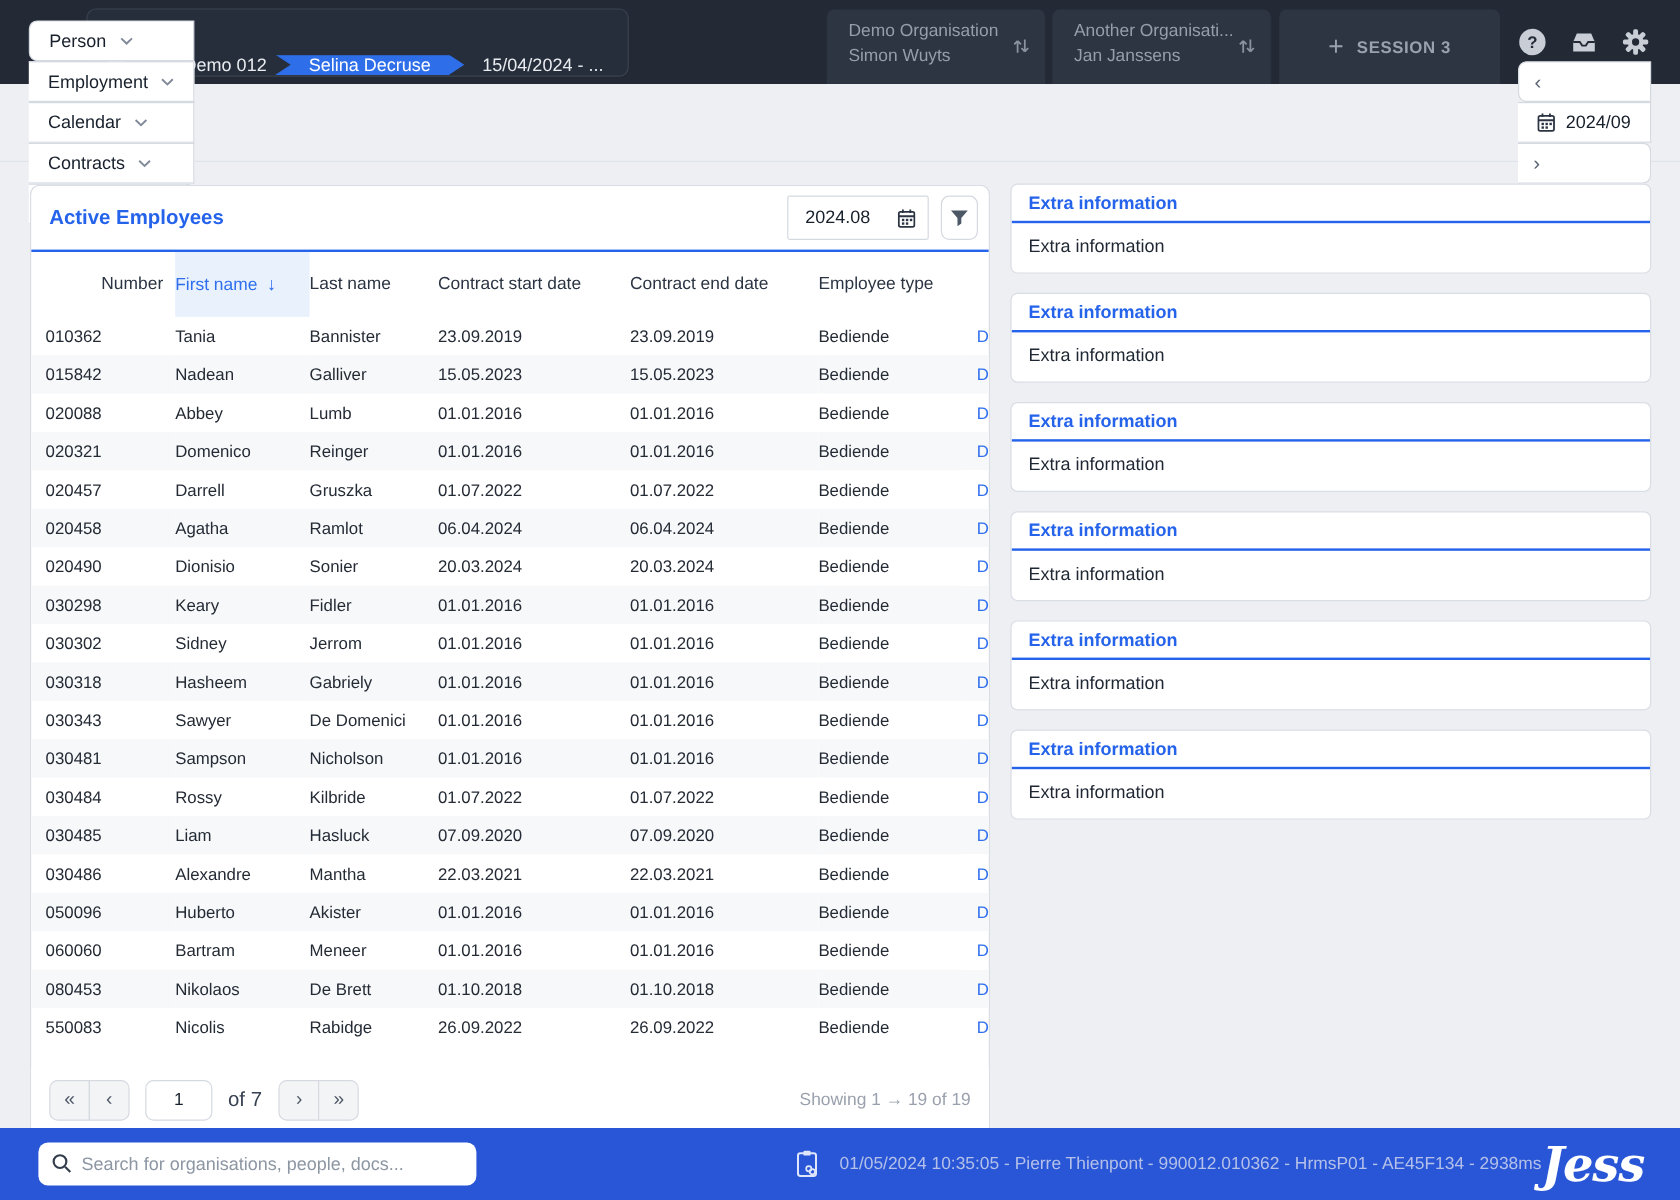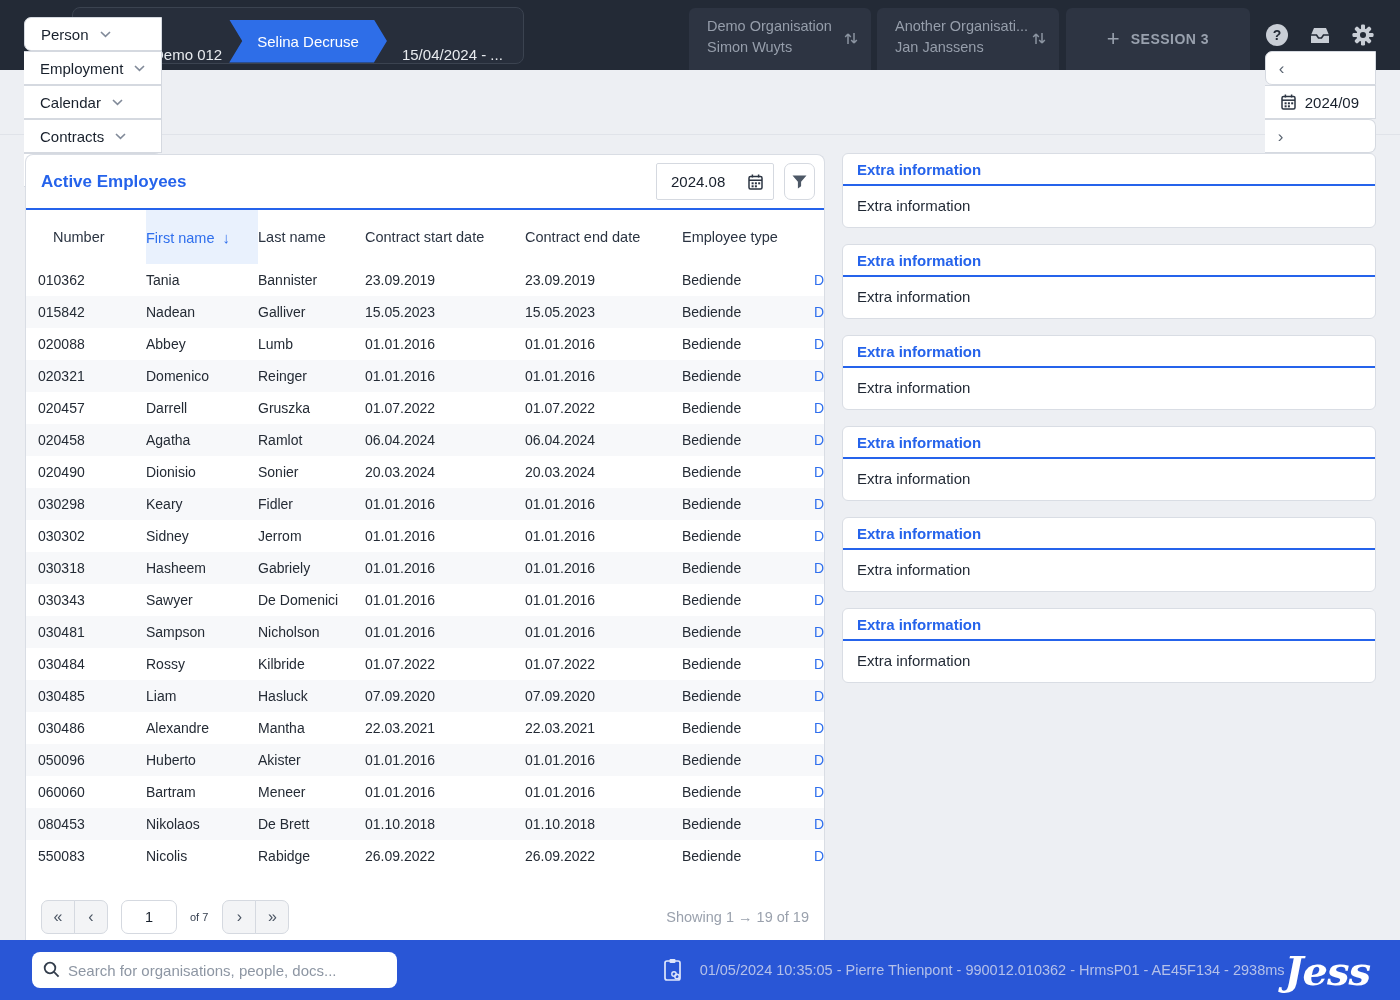--- a/index.html
+++ b/index.html
@@ -16,21 +16,21 @@
     flex-direction:column; justify-content:space-between; cursor:pointer; }
   .hamburger span { display:block; height:3px; border-radius:2px; background:#9aa2ae; }
   .crumbs { display:flex; align-items:flex-end; height:57px; border:1px solid #3b4350;
     border-radius:8px; background:#272e3b; overflow:hidden; }
   .crumb { display:flex; align-items:center; padding:0 20px; color:#e8ebef;
     font-size:15px; white-space:nowrap; cursor:pointer; }
   .crumb-home { padding:0 15px; }
   .crumb-sep { display:flex; align-items:center; }
   .crumb.active { background:#2e6ee8; color:#fff; position:relative; z-index:2;
     clip-path: polygon(0 0, calc(100% - 13px) 0, 100% 50%, calc(100% - 13px) 100%, 0 100%, 13px 50%);
-    margin:0 -13px; padding:13px 28px; }
+    margin:0 -13px; padding:0 28px; }
   .crumb-last { padding-left:28px; }
   .topbar-right { margin-left:auto; display:flex; align-items:center; height:100%; }
   .org-card { width:182px; height:62px; margin-top:8px; align-self:flex-start;
     background:#2d3442; border-radius:6px 6px 0 0; padding:8px 14px 0 18px;
     position:relative; cursor:pointer; margin-right:6px; }
   .org-card .t1, .org-card .t2 { font-size:14.5px; color:#969eab; line-height:21px;
     white-space:nowrap; overflow:hidden; }
   .org-swap { position:absolute; right:12px; top:22px; }
   .session-card { width:184px; height:62px; margin-top:8px; align-self:flex-start;
     background:#2d3442; border-radius:6px 6px 0 0; display:flex; align-items:center;
@@ -68,39 +68,39 @@
   .date-input { width:118px; height:37px; border:1px solid #d5d9e0; border-radius:2px;
     display:flex; align-items:center; padding:0 10px 0 14px; gap:8px; background:#fff; cursor:text; }
   .date-input .dval { font-size:15px; color:#18202c; flex:1; }
   .filter-btn { width:31px; height:37px; border:1px solid #d5d9e0; border-radius:7px;
     background:#fff; display:flex; align-items:center; justify-content:center; cursor:pointer; }
   table { border-collapse:collapse; table-layout:fixed; width:798px; }
   col.c1{width:120px} col.c2{width:112px} col.c3{width:107px} col.c4{width:160px}
   col.c5{width:157px} col.c6{width:119px} col.c7{width:23px}
   thead th { height:54px; text-align:left; vertical-align:middle; font-size:14.5px;
     font-weight:500; color:#2b3442; padding:0 10px 0 0; cursor:pointer; }
-  thead th:first-child { padding-left:27px; }
+  thead th:first-child { padding-left:9px;text-align:right; }
   thead th.sorted { color:#2f6fed; background:#e9f1fd; }
   thead th .sort-arrow { margin-left:8px; font-size:15px; }
   tbody td { font-size:14px; line-height:18px; color:#242b35; padding:7px 24px 7px 0;
     vertical-align:middle; }
   tbody td:first-child { padding-left:12px; }
   tbody tr:nth-child(even) { background:#f7f8fa; }
   td.cell-detail { padding:7px 0 7px 13px; overflow:hidden; }
   .detail-link { color:#2f6fed; cursor:pointer; }
   .pagination { position:absolute; left:0; bottom:0; width:100%; height:55px;
     display:flex; align-items:center; padding:0 15px 0 15px; background:#fff; }
   .pg-btn { width:34px; height:34px; background:#f3f4f6; border:1px solid #d5d9e0;
     border-radius:7px; color:#4b5563; font-size:16px; display:flex; align-items:center;
     justify-content:center; cursor:pointer; margin-right:-1px; }
   .pg-btn.r1 { border-radius:7px 0 0 7px; } .pg-btn.r2 { border-radius:0 7px 7px 0; }
   .pg-input { width:56px; height:34px; border:1px solid #d5d9e0; border-radius:7px;
     text-align:center; font-size:14.5px; color:#18202c; margin:0 13px 0 14px;
     font-family:"Liberation Sans", sans-serif; }
-  .pg-of { font-size:11px; color:#374151; margin-right:14px; }
+  .pg-of { font-size:17px; color:#374151; margin-right:14px; }
   .pg-showing { margin-left:auto; font-size:14.5px; color:#9aa1ad; }
   
   .cards { position:absolute; left:842px; top:153px; width:534px; display:flex;
     flex-direction:column; gap:16px; }
   .xcard { background:#fff; border:1px solid #d9dde4; border-radius:6px; overflow:hidden; }
   .xcard-header { padding:7px 14px 6px 14px; font-size:15px; font-weight:bold;
     color:#2563eb; border-bottom:2px solid #2563eb; cursor:pointer; }
   .xcard-body { padding:11px 14px 13px 14px; font-size:15px; color:#1f2733; }
   
   .footer { position:absolute; top:940px; left:0; width:1400px; height:60px;

